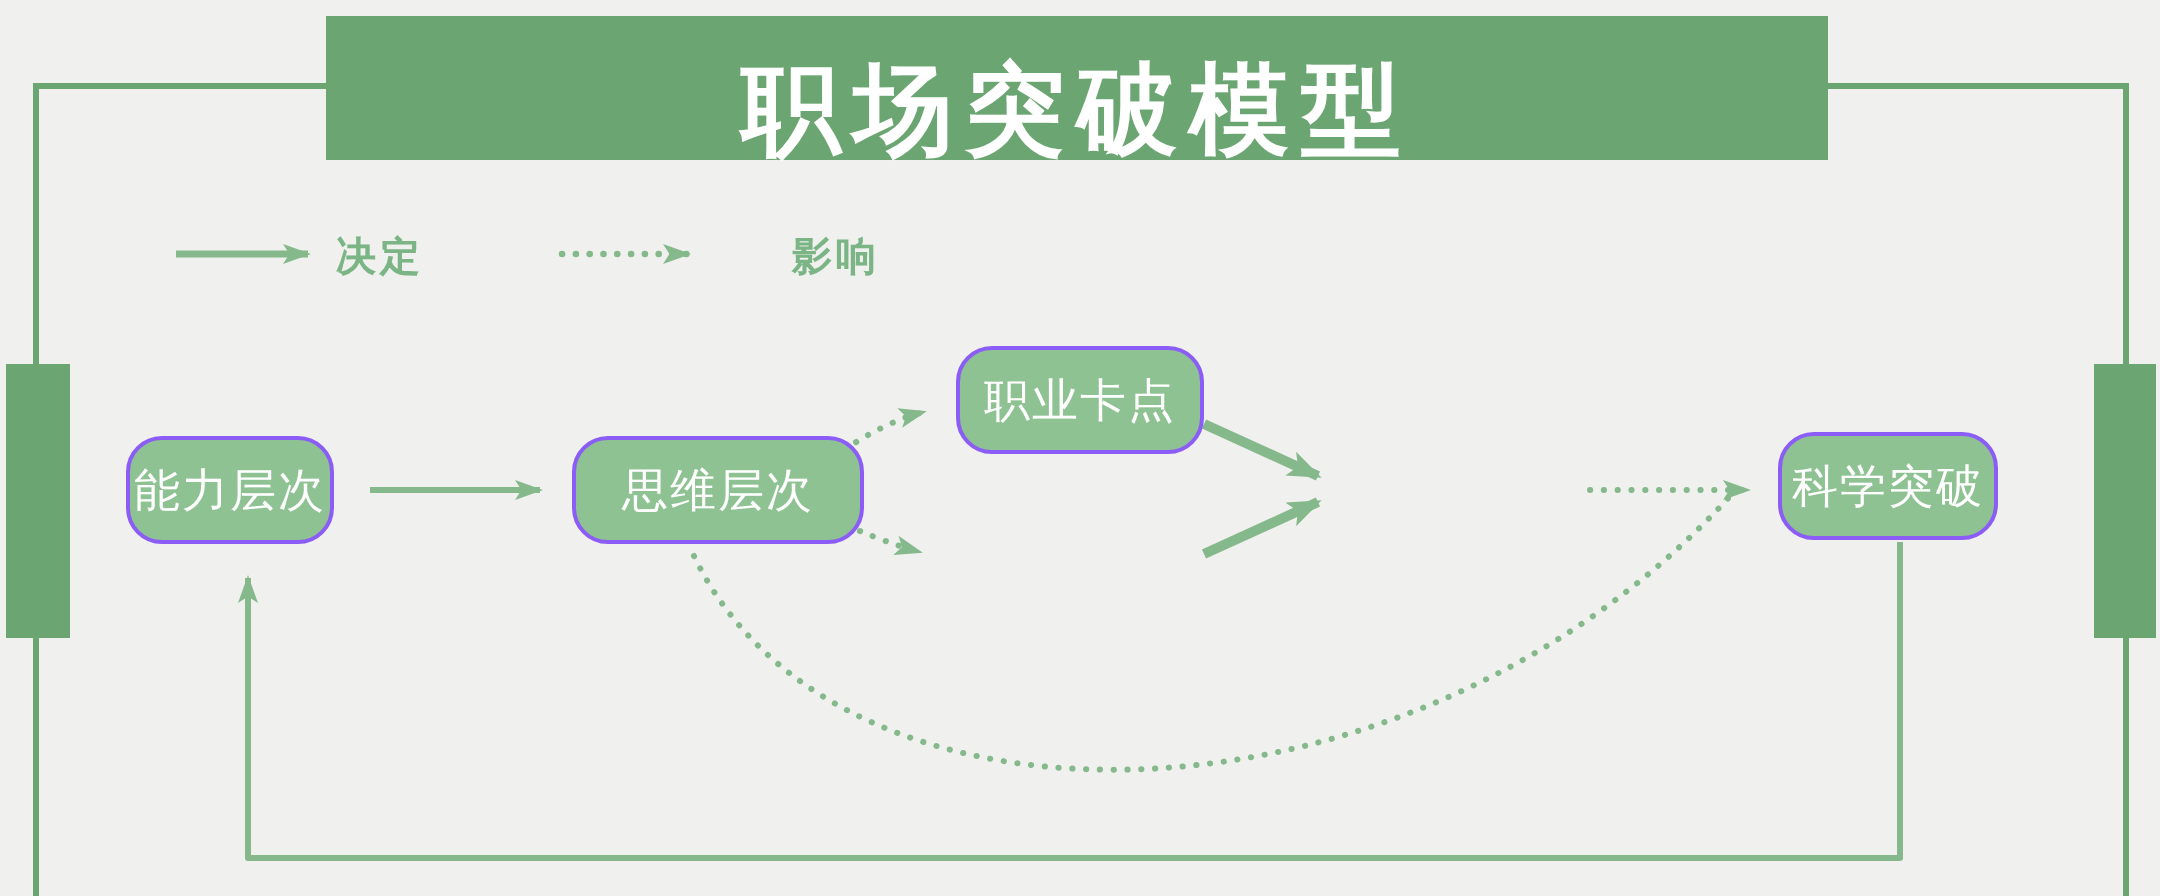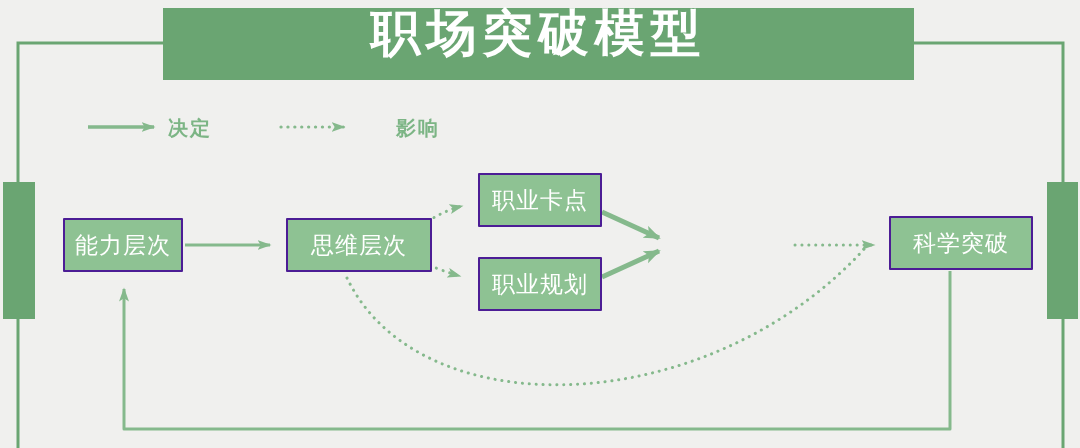--- a/index.html
+++ b/index.html
@@ -12,21 +12,21 @@
     width:1080px;height:448px;
     background:#f0f0ee;
     overflow:hidden;
   }
   svg.wires{position:absolute;left:0;top:0;width:1080px;height:448px;}
 
   
   .banner{
     position:absolute;left:163px;top:8px;width:751px;height:72px;
     background:#6aa572;
-    display:flex;align-items:flex-start;justify-content:center;
+    display:flex;align-items:flex-end;justify-content:center;
     z-index:3;
   }
   .banner .title{
     color:#ffffff;font-size:50px;font-weight:bold;
     letter-spacing:6px;line-height:1;white-space:nowrap;
   }
 
   
   .bar{position:absolute;background:#6aa572;z-index:3;}
   .bar.left{left:3px;top:182px;width:32px;height:137px;}
@@ -38,33 +38,33 @@
     color:#7cb585;font-size:20px;font-weight:bold;
     letter-spacing:2px;z-index:2;white-space:nowrap;
   }
   .legend-label.decide{left:168px;}
   .legend-label.influence{left:396px;}
 
   
   .node{
     position:absolute;
     background:#8ec293;
-    border:2px solid #4c1d95;
-    border-radius:1px;
+    border:2px solid #8b5cf6;
+    border-radius:18px;
     box-sizing:border-box;
     display:flex;align-items:center;justify-content:center;
     color:#ffffff;font-size:23px;letter-spacing:1px;
     z-index:2;white-space:nowrap;
   }
-  .node.ability{left:63px;top:218px;width:120px;height:54px;text-align:right;}
+  .node.ability{left:63px;top:218px;width:104px;height:54px;text-align:right;}
   .node.thinking{left:286px;top:218px;width:146px;height:54px;}
   .node.blocker{left:478px;top:173px;width:124px;height:54px;}
   .node.planning{left:478px;top:257px;width:124px;height:54px;}
   .node.action{left:675px;top:218px;width:118px;height:51px;}
-  .node.breakthrough{left:889px;top:216px;width:144px;height:54px;}
+  .node.breakthrough{left:889px;top:216px;width:110px;height:54px;}
 </style>
 </head>
 <body>
 
 <div class="stage">
 
   <svg class="wires" viewBox="0 0 1080 448">
     <defs>
       <marker id="ah" markerUnits="userSpaceOnUse" markerWidth="18" markerHeight="14" refX="12.5" refY="5" orient="auto">
         <path d="M0,0 L14,5 L0,10 L3.2,5 Z" fill="#85b98c"></path>
@@ -103,16 +103,15 @@
 
   <div class="bar left"></div>
   <div class="bar right"></div>
 
   <span class="legend-label decide">决定</span>
   <span class="legend-label influence">影响</span>
 
   <div class="node ability">能力层次</div>
   <div class="node thinking">思维层次</div>
   <div class="node blocker">职业卡点</div>
-  <div class="node planning">职业规划</div>
   <div class="node breakthrough">科学突破</div>
 
 </div>
 
 </body></html>

